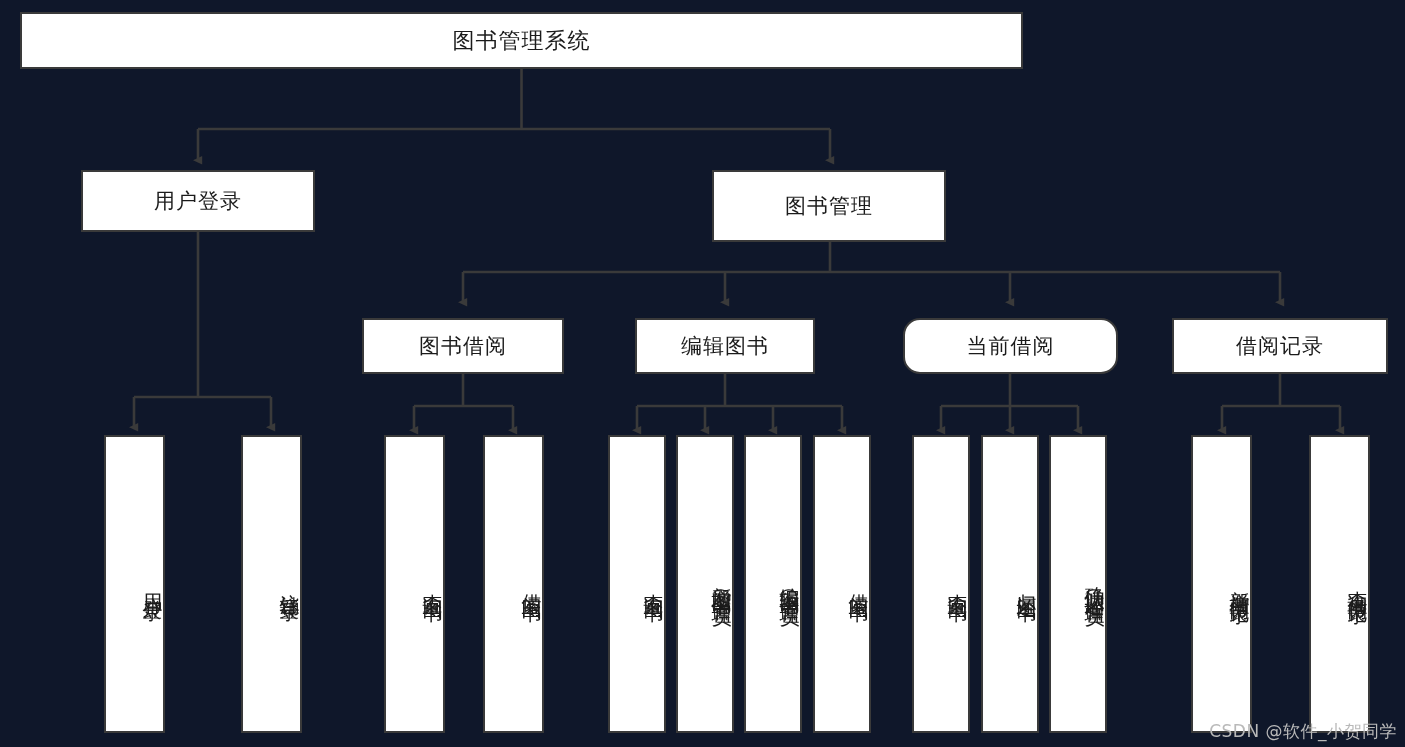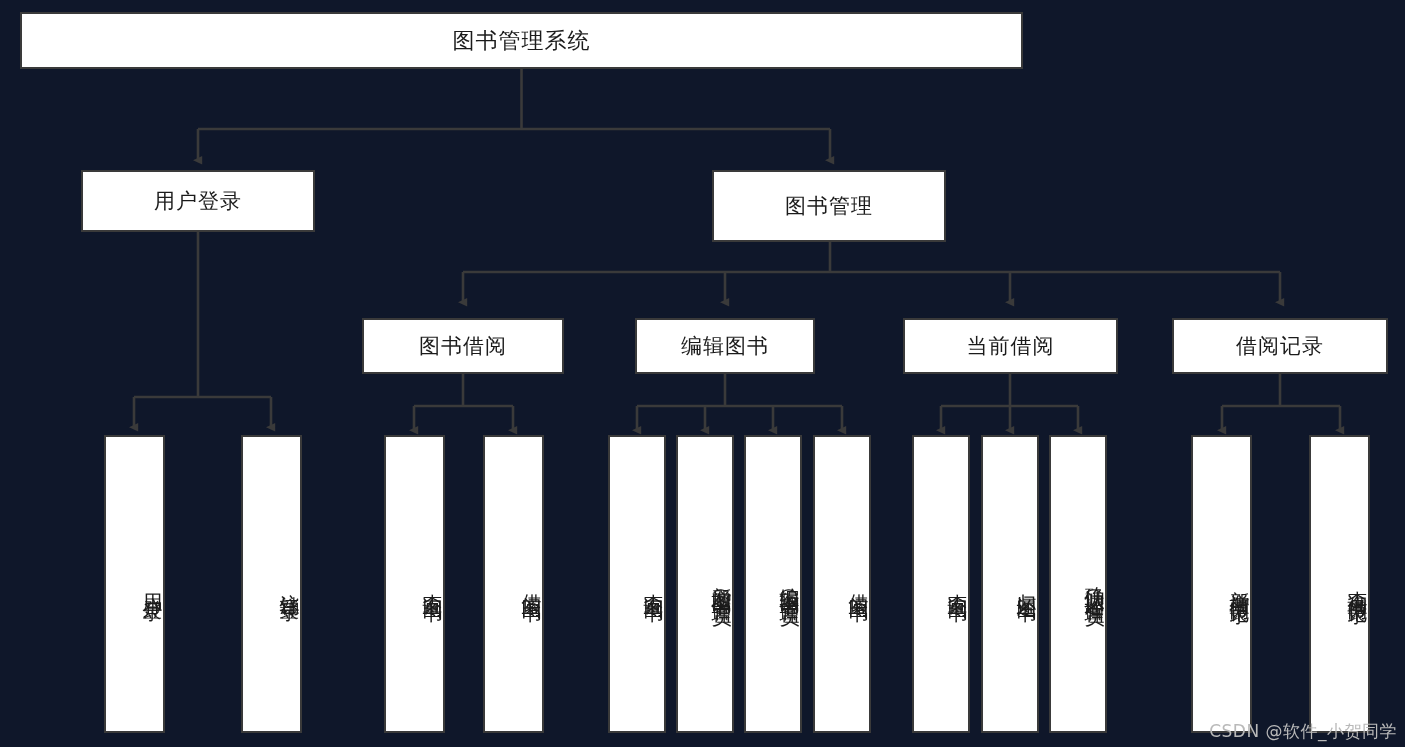--- a/index.html
+++ b/index.html
@@ -138,21 +138,21 @@
   </div>
 
   <div class="node horizontal" style="left:362px; top:318px; width:202px; height:56px;">
     <span>图书借阅</span>
   </div>
 
   <div class="node horizontal" style="left:635px; top:318px; width:180px; height:56px;">
     <span>编辑图书</span>
   </div>
 
-  <div class="node horizontal" style="left:903px; top:318px; width:215px; height:56px;">
+  <div class="node horizontal" style="left:903px; top:318px; width:215px; height:56px;border-radius:17px;">
     <span>当前借阅</span>
   </div>
 
   <div class="node horizontal" style="left:1172px; top:318px; width:216px; height:56px;">
     <span>借阅记录</span>
   </div>
 
   <div class="node vertical" style="left:104px; top:435px; width:61px; height:298px;">
     <span class="vtext">用户登录</span>
   </div>

